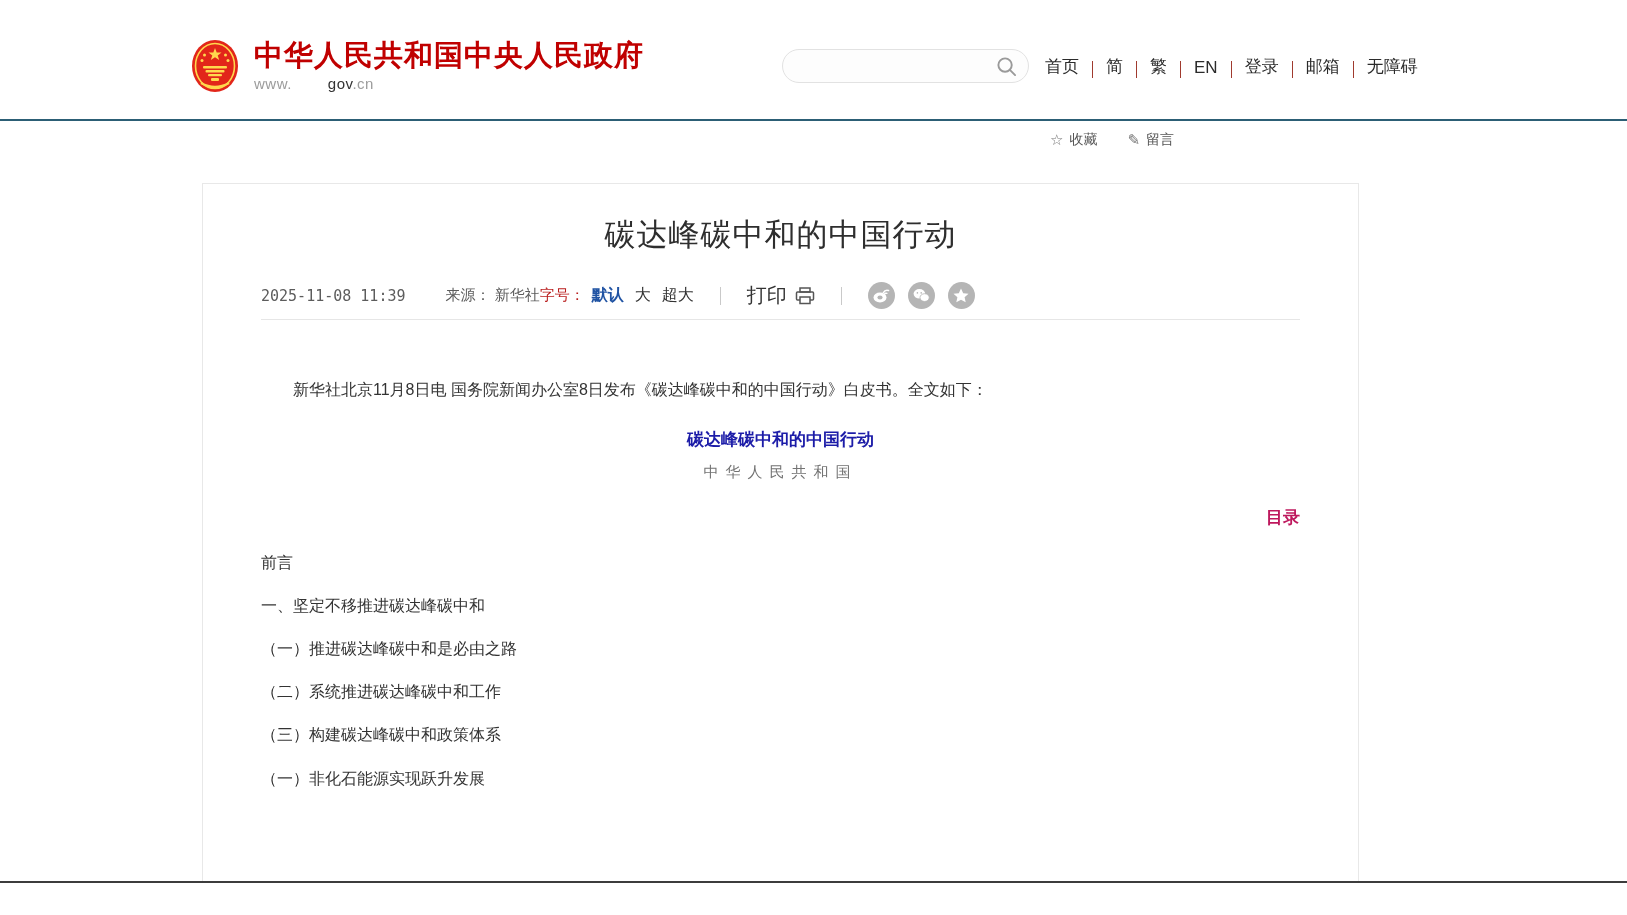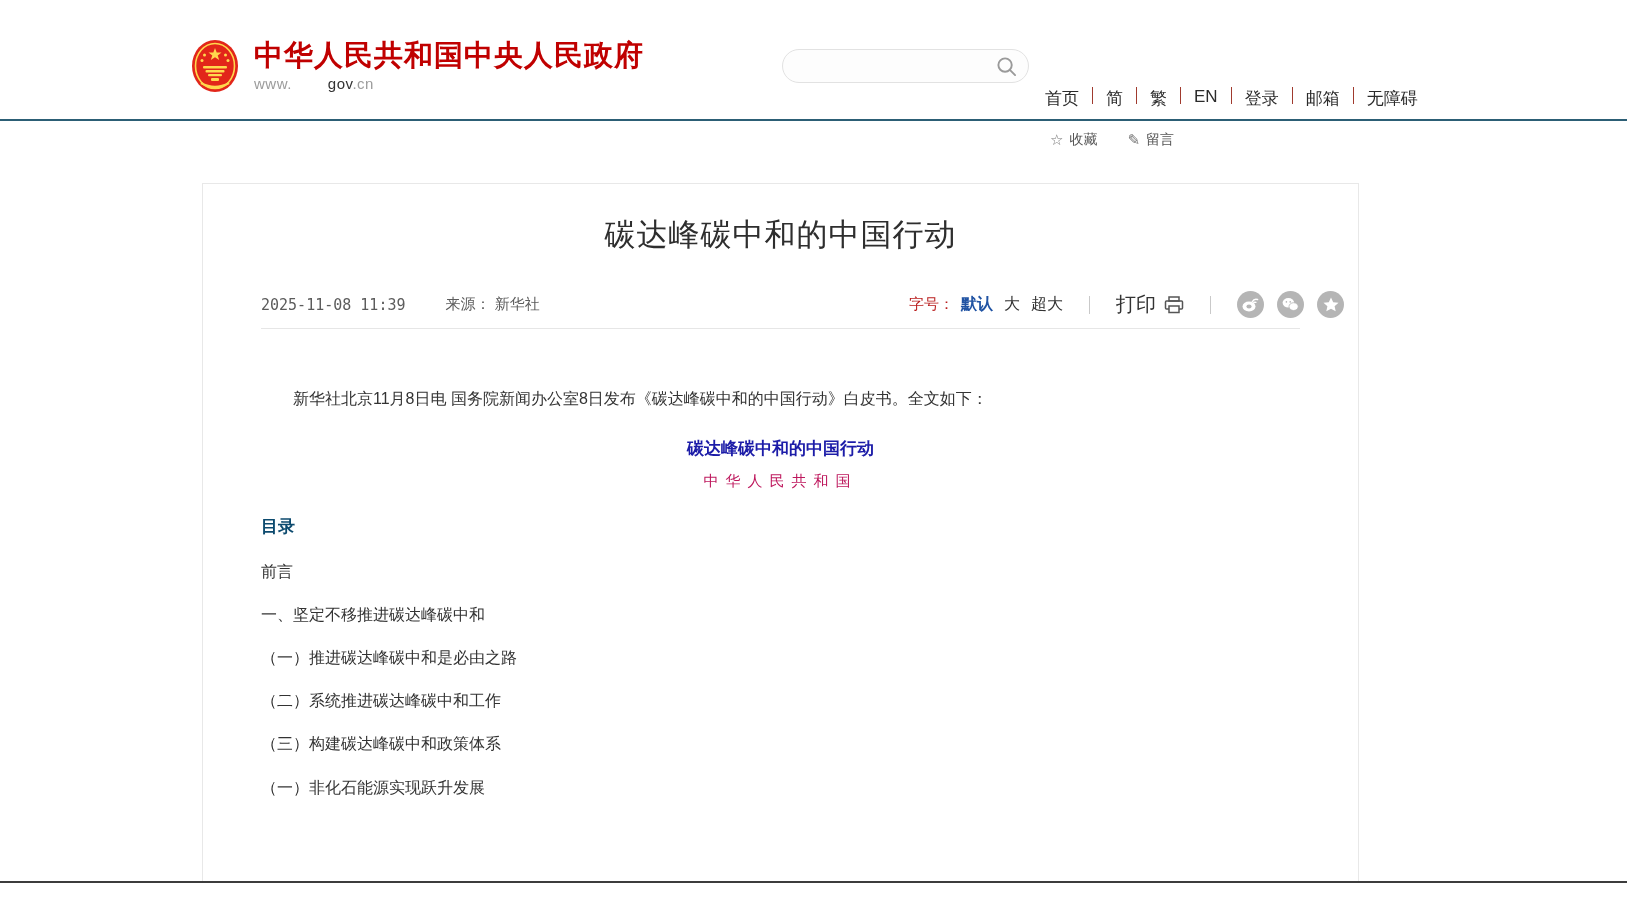--- a/index.html
+++ b/index.html
@@ -16,61 +16,61 @@
   .site-title { font-size:29px; font-weight:bold; color:#c00000; letter-spacing:1px; line-height:1.15; }
   .site-url { font-size:15px; color:#9c9c9c; margin-top:3px; letter-spacing:.5px; }
   .site-url .gov { color:#333; font-weight:normal;margin-left:36px; }
 
   .search { position:absolute; left:782px; top:49px; width:247px; height:34px;
     background:#fdfdfd; border:1px solid #e2e2e2; border-radius:17px; }
   .search input { position:absolute; left:16px; top:0; width:190px; height:32px;
     border:none; outline:none; background:transparent; font-size:15px; color:#333; }
   .search .mag { position:absolute; right:11px; top:6px; width:21px; height:21px; cursor:pointer; }
 
-  .nav { position:absolute; left:1045px; top:55px; display:flex; align-items:flex-start; font-size:17px; color:#2b2b2b;margin-top:32px; }
+  .nav { position:absolute; left:1045px; top:55px; display:flex; align-items:flex-end; font-size:17px; color:#2b2b2b; }
   .nav a { color:#2b2b2b; text-decoration:none; cursor:pointer; white-space:nowrap; }
   .nav .sep { width:1px; height:17px; background:#a03a2e; margin:0 13px; }
 
   
   .subbar { position:absolute; left:1050px; top:131px; display:flex; gap:30px;
     font-size:14px; color:#555; align-items:center; }
   .subbar .item { display:flex; align-items:center; gap:6px; cursor:pointer; }
   .subbar .ig { font-size:15px; color:#777; }
 
   
   .card { position:absolute; left:202px; top:183px; width:1157px; height:700px;
     background:#fff; border:1px solid #e8e8e8; border-bottom:none; }
   .art-title { margin-top:30px; text-align:center; font-size:31px; font-weight:normal;
     color:#2e2e2e; letter-spacing:1px; line-height:1.35; }
 
-  .meta { margin-top:34px; height:30px; display:flex; align-items:center;
-    justify-content:space-between; padding:0 14px 0 58px; }
+  .meta { margin-top:25px; height:30px; display:flex; align-items:center;
+    padding:0 14px 0 58px; }
   .meta-left { display:flex; align-items:center; gap:40px; }
   .m-date { font-family:"DejaVu Sans Mono","Liberation Mono",monospace; font-size:15px; color:#5c5c5c; }
   .m-src { font-size:15px; color:#5c5c5c; }
   .meta-right { display:flex; align-items:center; }
   .fs-label { font-size:15px; color:#b91c1c; }
   .fs-opt { font-size:16px; color:#333; margin-left:11px; cursor:pointer; }
   .fs-opt.active { color:#2053a3; font-weight:bold; margin-left:7px; }
   .vsep { width:1px; height:18px; background:#c9c9c9; margin:0 26px; }
   .print { display:flex; align-items:center; gap:8px; font-size:20px; color:#333; cursor:pointer; }
   .share { display:flex; align-items:center; gap:13px; }
   .circle-ic { width:27px; height:27px; border-radius:50%; background:#b5b5b5;
     display:flex; align-items:center; justify-content:center; cursor:pointer; }
 
   .divider { margin:8px 58px 0; border-top:1px solid #e6e6e6; }
 
   
   .doc { padding:0 58px; font-size:16px; color:#333; }
   .lead { margin-top:60px; text-indent:2em; line-height:1.3; }
   .doc-title { margin-top:27px; text-align:center; font-size:17px; font-weight:bold; color:#1c1ca8; }
   .doc-sub { margin-top:13px; text-align:center; font-size:15px; color:#1c1ca8; }
-  .doc-org { margin-top:12px; text-align:center; font-size:15px; color:#be185d;
+  .doc-org { margin-top:12px; text-align:center; font-size:15px; color:#737373;
     font-family:"DejaVu Serif","Liberation Serif",serif; letter-spacing:7px; }
-  .toc-head { margin-top:24px; font-size:17px; font-weight:bold; color:#0c4a6e; }
+  .toc-head { margin-top:24px; font-size:17px; font-weight:bold; color:#be185d;text-align:right; }
   .toc-item { margin-top:24px; line-height:1.2; }
 
   .bottom-rule { position:absolute; left:0; top:881px; width:100%; height:2px; background:#3c3c3c; }
 </style>
 </head>
 <body>
 
 <div class="stage">
 
   <div class="header">

